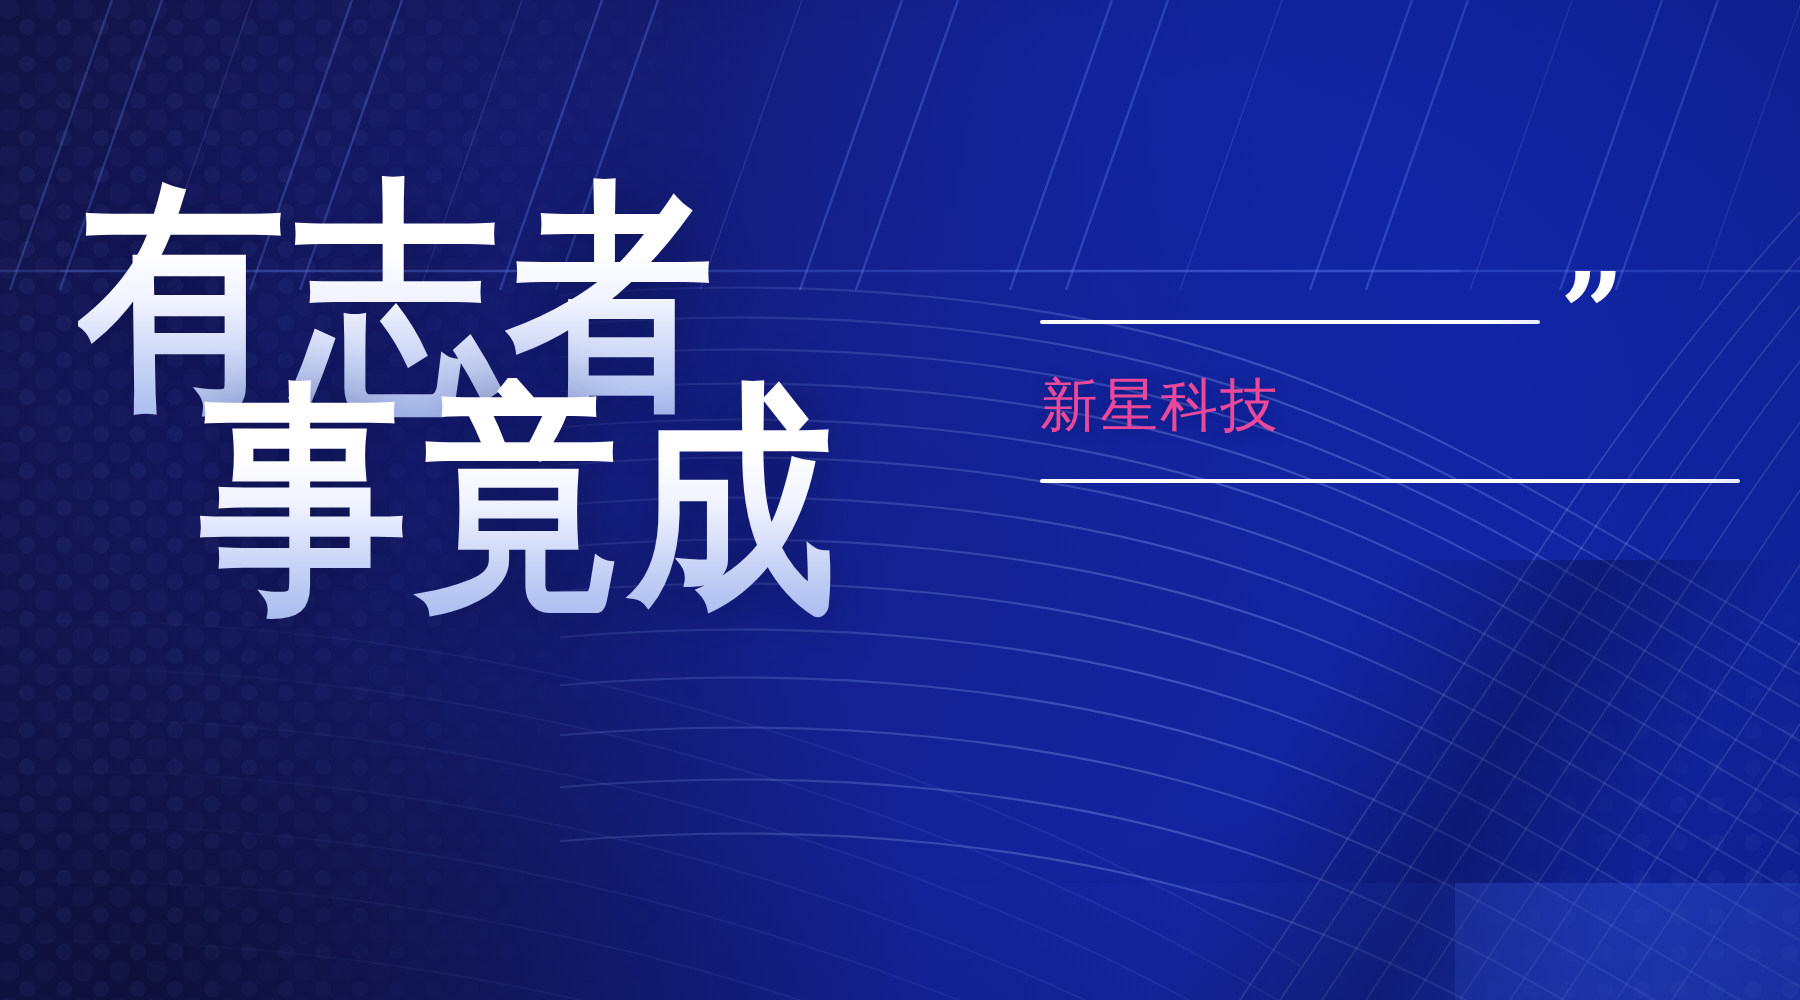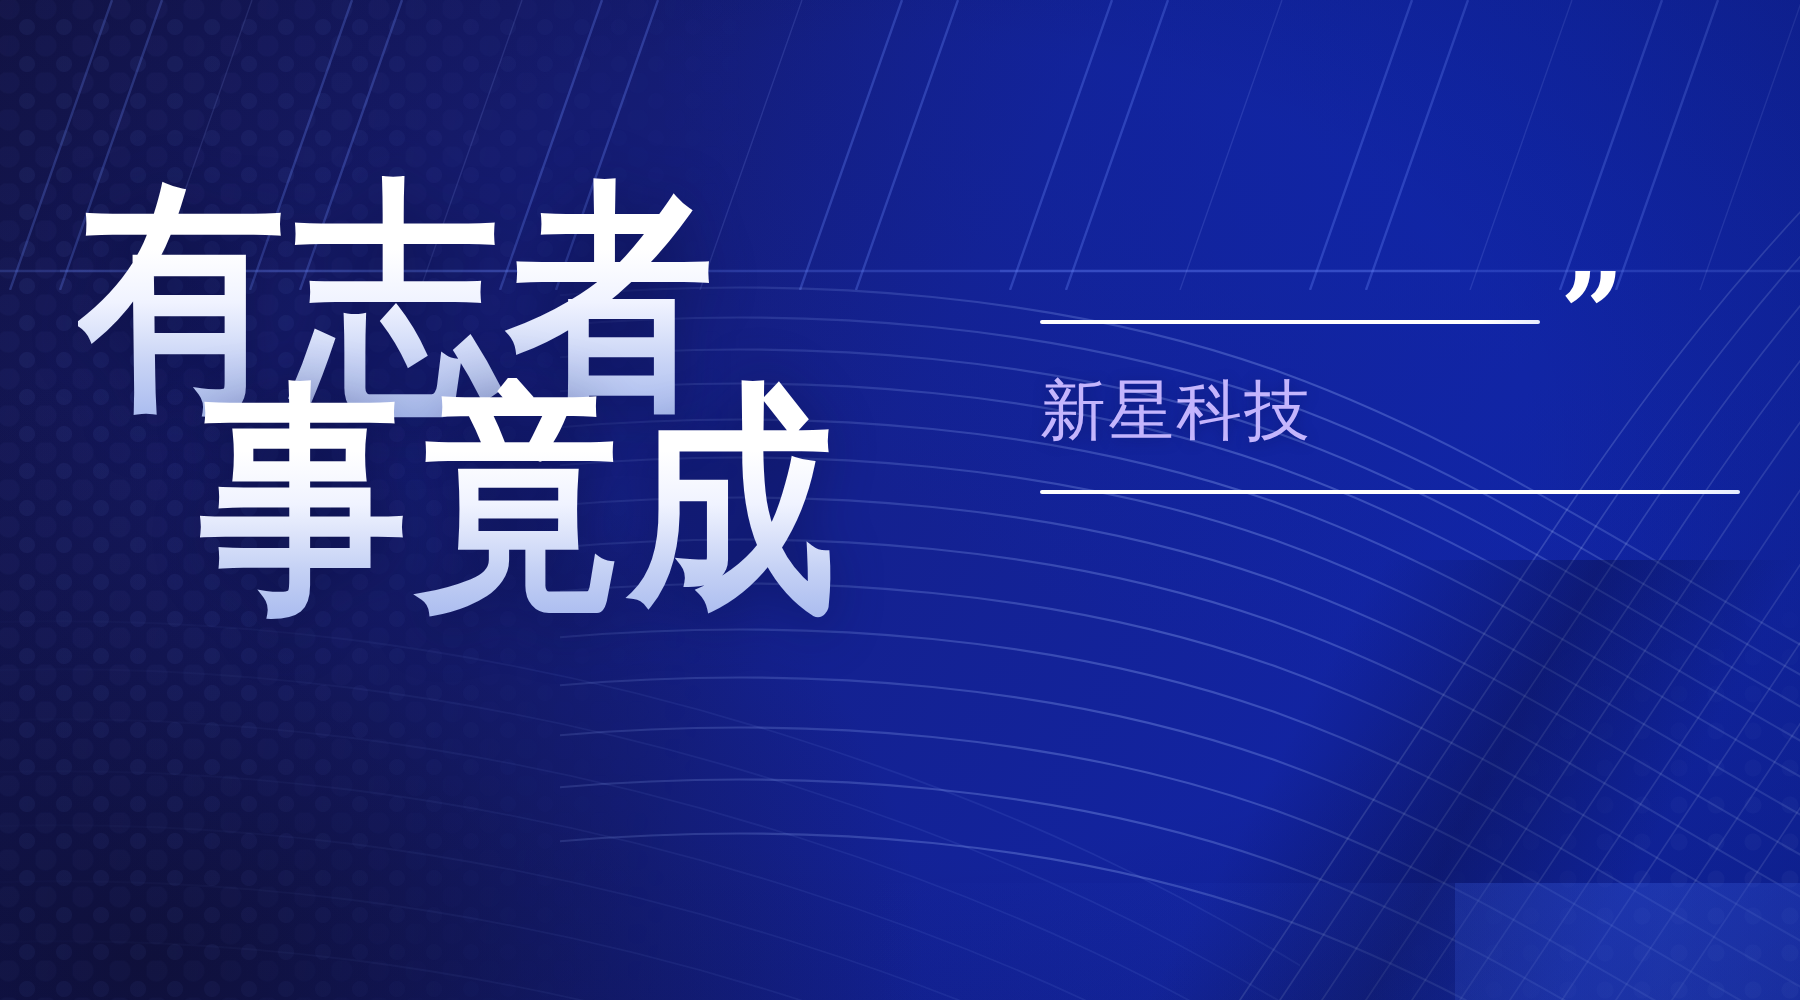--- a/index.html
+++ b/index.html
@@ -146,24 +146,24 @@
     user-select:none;
   }
 
   .sidetext{
     margin-top:44px;
     margin-bottom:36px;
   }
   .sideline{
     font-family:"DejaVu Sans","Liberation Sans",sans-serif;
     font-weight:300;
-    font-size:66px;
+    font-size:58px;
     line-height:1.30;
     letter-spacing:2px;
-    color:#c4b5fd;
+    color:#ec4899;
     white-space:nowrap;
     text-shadow:0 2px 14px rgba(8,14,70,.35);
   }
 </style>
 </head>
 <body>
 
 <div class="stage">
 
   <div class="bg-base"></div>

